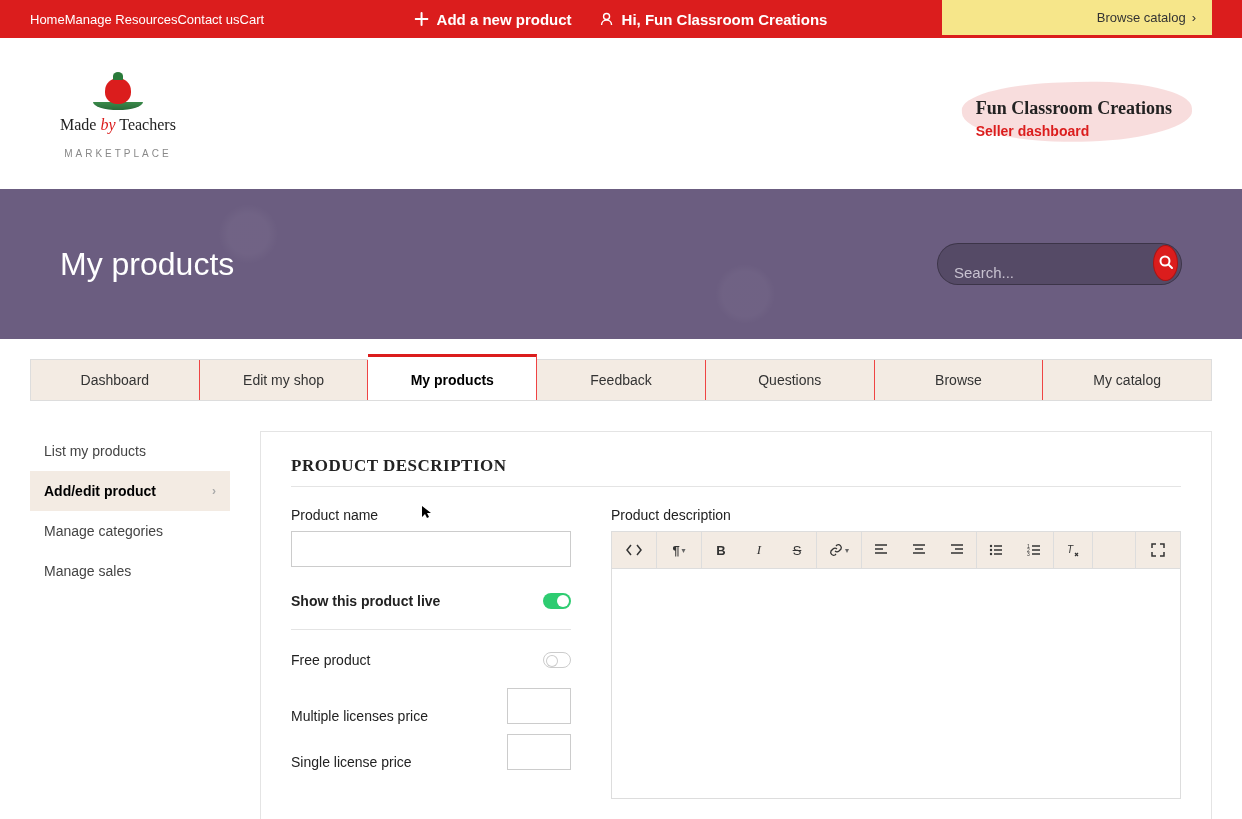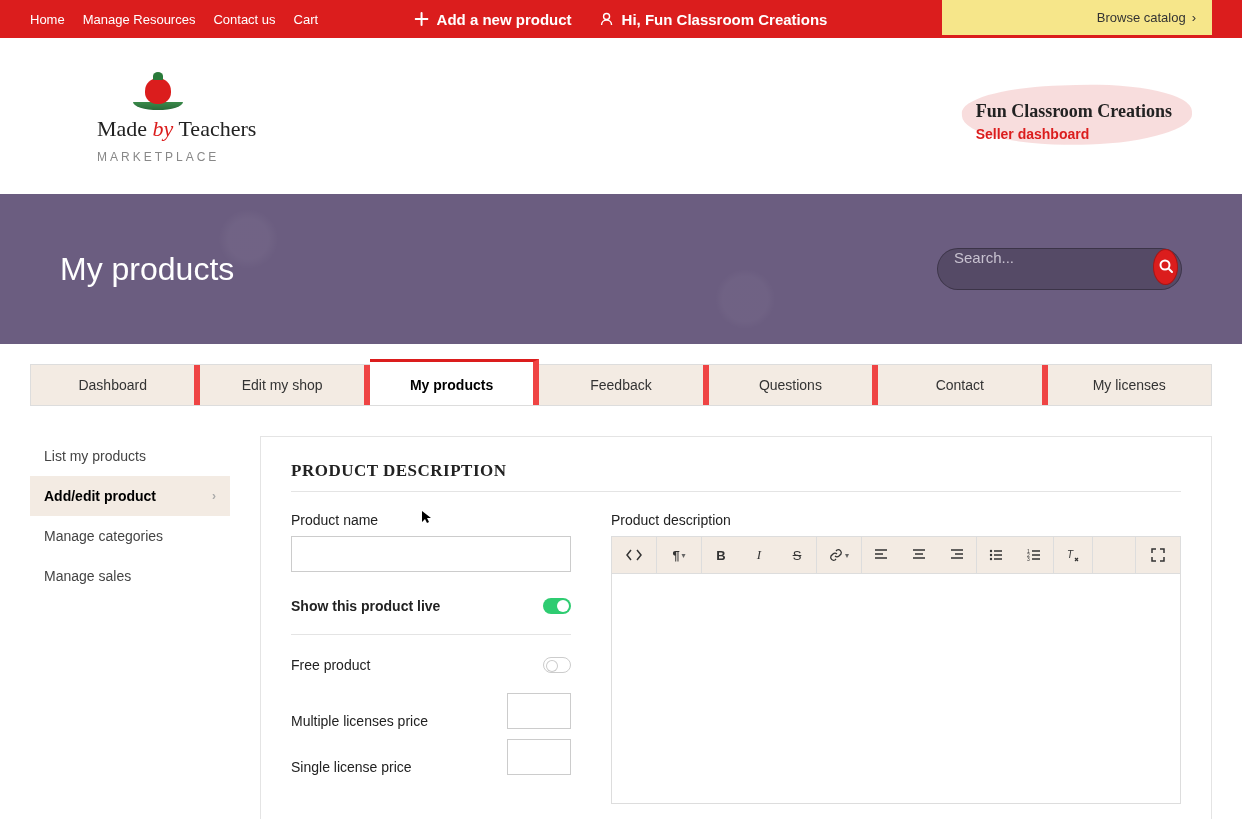--- a/index.html
+++ b/index.html
@@ -1,60 +1,60 @@
 <!DOCTYPE html>
 <html><head>
 <meta charset="utf-8">
 <style>
 * { box-sizing: border-box; margin: 0; padding: 0; }
 body { font-family: -apple-system, BlinkMacSystemFont, "Segoe UI", Arial, sans-serif; font-size: 14px; color: #333; background: #fff; width: 1242px; }
 a { text-decoration: none; }
 
 
 .topbar { background: #db1d1d; height: 38px; display: flex; align-items: center; padding: 0 30px 0 30px; position: relative; }
-.topbar-left { display: flex; gap: 18px; }
+.topbar-left { display: flex; }
 .topbar-left a { color: #fff; font-size: 13px; }
 .topbar-center { position: absolute; left: 50%; transform: translateX(-50%); display: flex; align-items: center; gap: 28px; }
 .topbar-center .add-product { color: #fff; font-weight: 600; font-size: 15px; display: flex; align-items: center; gap: 8px; }
 .topbar-center .greeting { color: #fff; font-weight: 600; font-size: 15px; display: flex; align-items: center; gap: 8px; }
 .plus-icon, .user-icon { width: 14px; height: 14px; display: inline-block; }
 .plus-icon svg, .user-icon svg, .basket-icon svg { display:block; }
 
 
 .cart-box { position: absolute; right: 30px; top: 0; width: 270px; background: #efd51b; z-index: 10; }
 .cart-box .row1 { background: #efd51b; padding: 10px 16px; color: #db1d1d; font-size: 13px; display: flex; align-items: center; gap: 8px; }
 .cart-box .row2 { background: #f6e68a; padding: 10px 16px; text-align: right; color: #333; font-size: 13px; display:flex; justify-content:flex-end; align-items:center; gap:6px; }
 
 
 .header-area { display: flex; justify-content: space-between; align-items: center; padding: 40px 60px 30px 60px; }
 .logo-block { text-align: center; }
 .logo-img { width: 50px; height: 32px; margin: 0 auto 6px; position:relative; }
 .logo-apple { width: 26px; height: 26px; background: #db1d1d; border-radius: 50% 50% 45% 45%; margin: 0 auto; position:relative; }
 .logo-apple::before { content:""; position:absolute; top:-6px; left:50%; transform:translateX(-50%); width:10px; height:8px; background:#2a7a3a; border-radius:50% 50% 0 0; }
 .logo-base { width:50px; height:8px; background:linear-gradient(#3a8a4a,#2a6a3a); border-radius:0 0 50% 50%/0 0 100% 100%; margin-top:-2px;}
-.logo-text { font-family: Georgia, serif; font-size: 22px; color: #222; margin-left: 37px; }
+.logo-text { font-family: Georgia, serif; font-size: 16px; color: #222; }
 .logo-text .by { color: #db1d1d; font-style: italic; }
-.logo-sub { font-size: 12px; letter-spacing: 3px; color: #888; margin-top: 8px; }
+.logo-sub { font-size: 10px; letter-spacing: 3px; color: #888; margin-top: 14px; }
 .dashboard-badge { text-align: left; position: relative; padding-right:10px; }
 .dashboard-badge .smear { position:absolute; top:-16px; right:-10px; width:230px; height:60px; background: #f5cfcf; border-radius: 40% 50% 45% 55%; opacity:0.7; z-index:-1; transform:rotate(-2deg);}
 .dashboard-badge .line1 { font-family: Georgia, serif; font-weight: bold; font-size: 18px; color: #222; }
 .dashboard-badge .line2 { color: #db1d1d; font-weight: 600; font-size: 14px; margin-top: 4px; }
 
 
 .banner { background: #6b5d80; height: 150px; display: flex; align-items: center; justify-content: space-between; padding: 0 60px; background-image: radial-gradient(circle at 20% 30%, rgba(255,255,255,0.04) 2%, transparent 3%), radial-gradient(circle at 60% 70%, rgba(255,255,255,0.03) 3%, transparent 4%); }
 .banner h1 { color: #fff; font-weight: 300; font-size: 32px; }
-.search-wrap { display: flex; align-items: flex-start; background: rgba(0,0,0,0.2); border: 1px solid rgba(0,0,0,0.3); border-radius: 22px; width: 245px; height: 42px; padding: 0 3px 3px 16px; }
+.search-wrap { display: flex; align-items: flex-end; background: rgba(0,0,0,0.2); border: 1px solid rgba(0,0,0,0.3); border-radius: 22px; width: 245px; height: 42px; padding: 0 3px 3px 16px; }
 .search-wrap input { flex: 1; background: transparent; border: none; outline: none; color: #ddd; font-size: 15px; }
 .search-wrap input::placeholder { color: #c8c2d0; }
 .search-btn { width: 38px; height: 36px; background: #db1d1d; border-radius: 50%; display:flex; align-items:center; justify-content:center; border:1px solid #a81515; cursor:pointer; }
 
 
 .tabs-wrap { padding: 0 30px; margin-top: 20px; }
 .tabs { display: flex; border: 1px solid #ddd; }
-.tabs .tab { flex: 1; text-align: center; padding: 12px 0; background: #f3ebe3; color: #333; font-size: 14px; border-right: 6px solid #ef4444; cursor:pointer; }
+.tabs .tab { flex: 1; text-align: center; padding: 12px 0; background: #f3ebe3; color: #333; font-size: 14px; border-right: 1px solid #ef4444; cursor:pointer; }
 .tabs .tab:last-child { border-right: none; }
 .tabs .tab.active { background: #fff; color: #000; font-weight: 600; border-top: 3px solid #db1d1d; margin-top: -6px; padding-top: 15px; position:relative; }
 
 
 .main { display: flex; padding: 30px 30px 0 30px; gap: 30px; }
 .side-menu { width: 200px; }
 .side-menu .sm-item { padding: 12px 14px; font-size: 14px; color: #444; cursor:pointer; display:flex; justify-content:space-between; align-items:center; }
 .side-menu .sm-item.active { background: #f3ebe3; font-weight: 600; color: #000; }
 .side-menu .sm-item .chev { color: #aaa; font-size: 12px; }
 
@@ -162,22 +162,22 @@
   </div>
 </div>
 
 <div class="tabs-wrap">
   <div class="tabs">
     <div class="tab">Dashboard</div>
     <div class="tab">Edit my shop</div>
     <div class="tab active">My products</div>
     <div class="tab">Feedback</div>
     <div class="tab">Questions</div>
-    <div class="tab">Contact</div>
-    <div class="tab">My licenses</div>
+    <div class="tab">Browse</div>
+    <div class="tab">My catalog</div>
   </div>
 </div>
 
 <div class="main">
   <div class="side-menu">
     <div class="sm-item">
       <span>List my products</span>
     </div>
     <div class="sm-item active">
       <span>Add/edit product</span>

